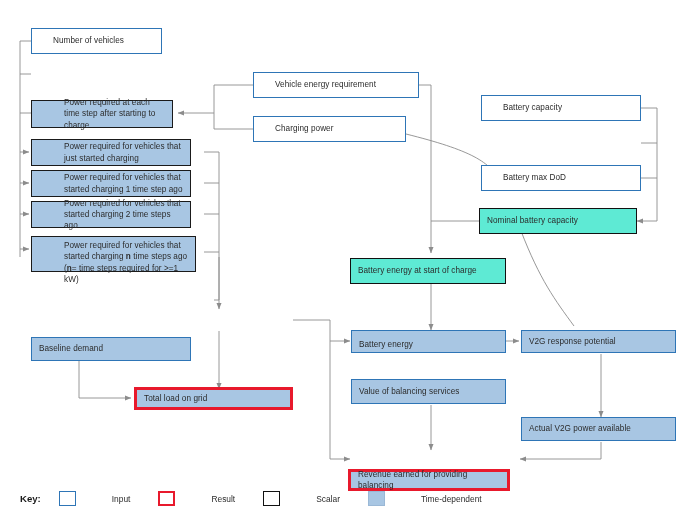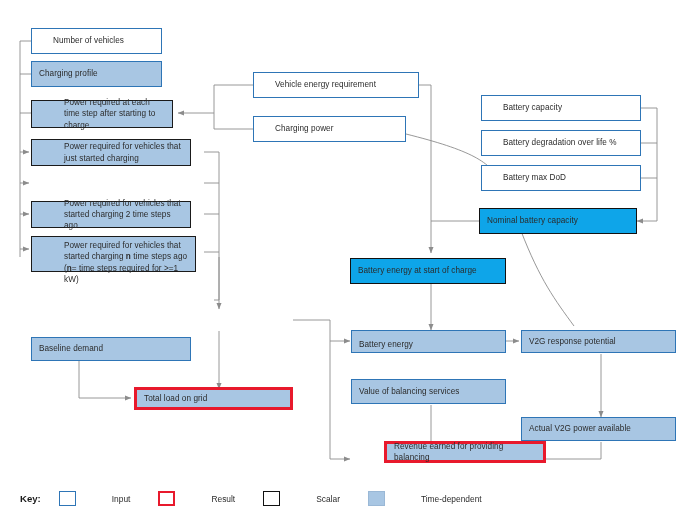--- a/index.html
+++ b/index.html
@@ -43,21 +43,21 @@
     display: block;
     width: 100%;
   }
   
   .t-input {                 
     background: #ffffff;
     border: 1.4px solid #2e75b6;
     padding-left: 21px;
   }
   .t-scalar {                
-    background: #0ea5e9;
+    background: #5eead4;
     border: 1.4px solid #111111;
   }
   .t-timedep {               
     background: #a8c6e3;
     border: 1.4px solid #2e75b6;
   }
   .t-timedep-dark {          
     background: #a8c6e3;
     border: 1.1px solid #1a1a1a;
     padding-left: 32px;
@@ -161,32 +161,32 @@
       <path d="M431,405 L431,450" marker-end="url(#ah)"></path>
 
       <path d="M601,442 L601,459 L520,459" marker-end="url(#ah)"></path>
     </g>
   </svg>
 
   <div class="node t-input" style="left:31px; top:28px; width:131px; height:26px;">
     <span class="txt">Number of vehicles</span>
   </div>
 
-  <div class="node t-timedep" style="left:31px; top:61px; width:131px; height:26px;">
-    <span class="txt">Charging profile</span>
-  </div>
 
   <div class="node t-timedep-dark" style="left:31px; top:100px; width:142px; height:28px;">
     <span class="txt">Power required at each time step after starting to charge</span>
   </div>
 
   <div class="node t-timedep-dark" style="left:31px; top:139px; width:160px; height:27px;">
     <span class="txt">Power required for vehicles that just started charging</span>
   </div>
 
+  <div class="node t-timedep-dark" style="left:31px; top:170px; width:160px; height:27px;">
+    <span class="txt">Power required for vehicles that started charging 1 time step ago</span>
+  </div>
 
   <div class="node t-timedep-dark" style="left:31px; top:201px; width:160px; height:27px;">
     <span class="txt">Power required for vehicles that started charging 2 time steps ago</span>
   </div>
 
   <div class="node t-timedep-dark" style="left:31px; top:236px; width:165px; height:36px; align-items:flex-start; padding-top:3px;">
     <span class="txt"><span>Power required for vehicles that started charging </span><em class="var">n</em><span> time steps ago (</span><em class="var">n</em><span>= time steps required for &gt;=1 kW)</span></span>
   </div>
 
   <div class="node t-input" style="left:253px; top:72px; width:166px; height:26px;">
@@ -194,23 +194,20 @@
   </div>
 
   <div class="node t-input" style="left:253px; top:116px; width:153px; height:26px;">
     <span class="txt">Charging power</span>
   </div>
 
   <div class="node t-input" style="left:481px; top:95px; width:160px; height:26px;">
     <span class="txt">Battery capacity</span>
   </div>
 
-  <div class="node t-input" style="left:481px; top:130px; width:160px; height:26px;">
-    <span class="txt">Battery degradation over life %</span>
-  </div>
 
   <div class="node t-input" style="left:481px; top:165px; width:160px; height:26px;">
     <span class="txt">Battery max DoD</span>
   </div>
 
   <div class="node t-scalar" style="left:479px; top:208px; width:158px; height:26px;">
     <span class="txt">Nominal battery capacity</span>
   </div>
 
   <div class="node t-scalar" style="left:350px; top:258px; width:156px; height:26px;">
@@ -235,21 +232,21 @@
   </div>
 
   <div class="node t-timedep" style="left:351px; top:379px; width:155px; height:25px;">
     <span class="txt">Value of balancing services</span>
   </div>
 
   <div class="node t-timedep" style="left:521px; top:417px; width:155px; height:24px;">
     <span class="txt">Actual V2G power available</span>
   </div>
 
-  <div class="node t-result" style="left:348px; top:441px; width:162px; height:22px;margin-left:36px;">
+  <div class="node t-result" style="left:348px; top:469px; width:162px; height:22px;">
     <span class="txt">Revenue earned for providing  balancing</span>
   </div>
 
   <div id="legend">
     <span class="key-label">Key:</span>
 
     <span class="legend-item">
       <span class="swatch sw-input"></span>
       <span class="lbl">Input</span>
     </span>

